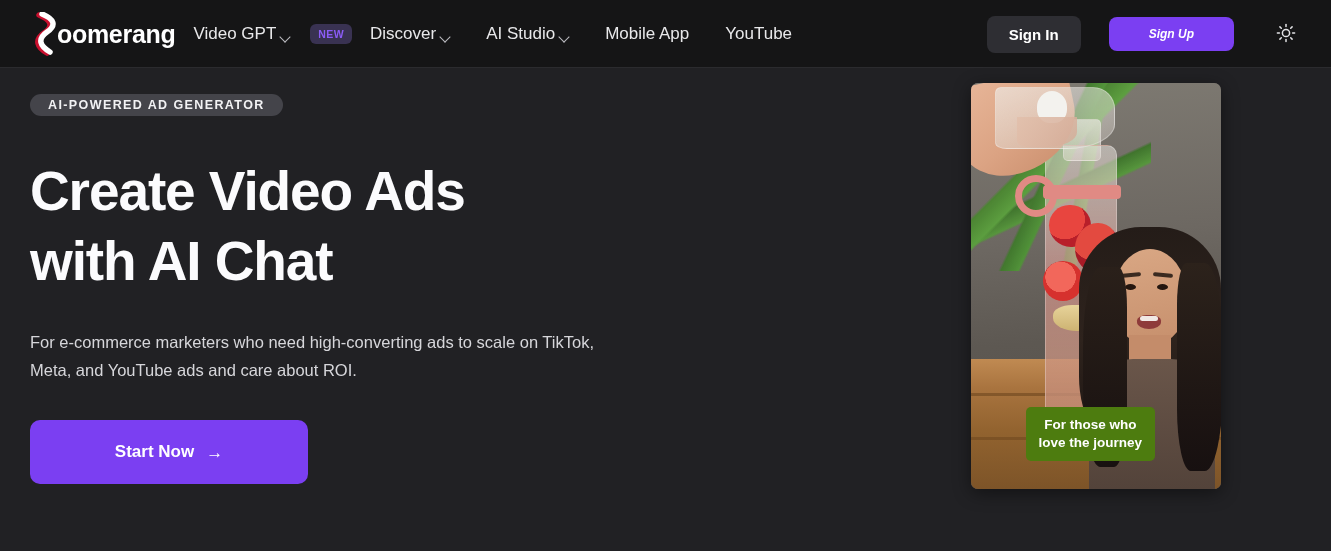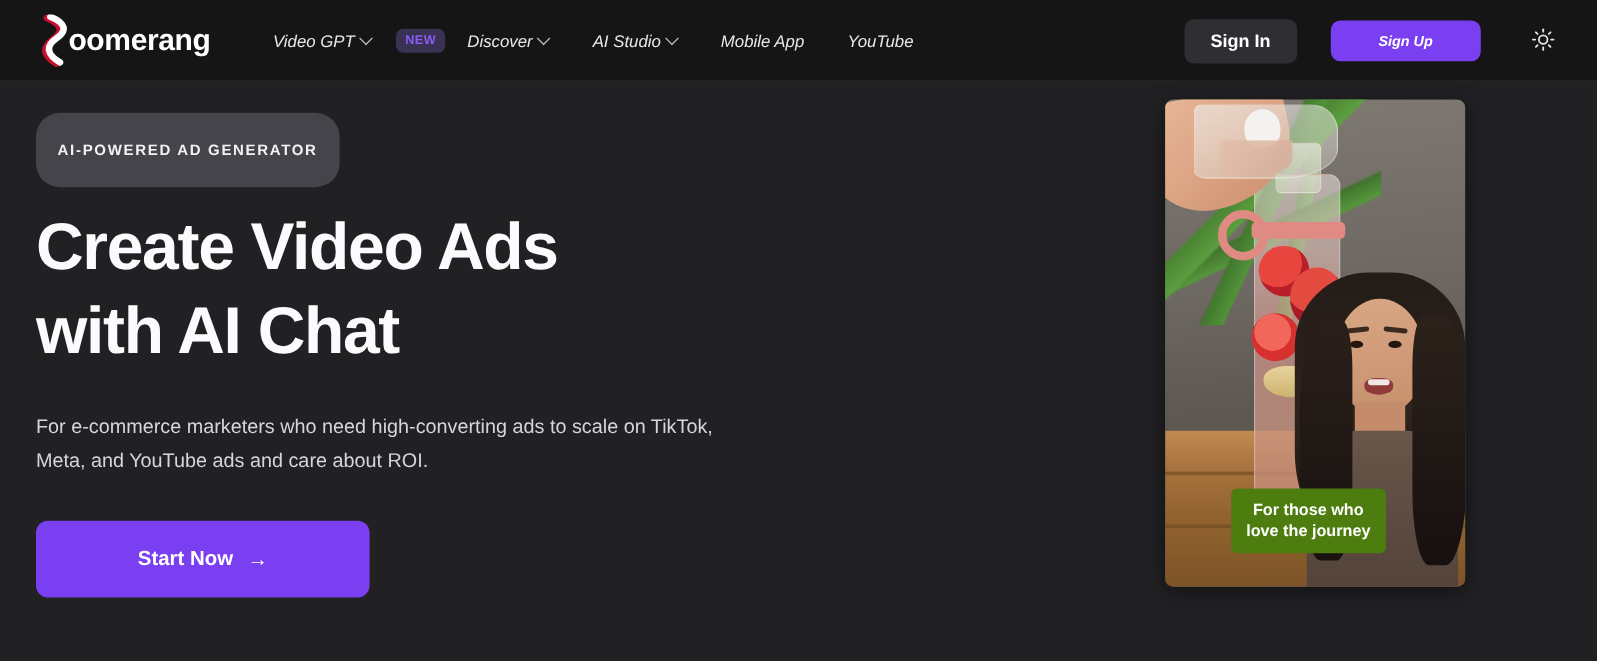--- a/index.html
+++ b/index.html
@@ -16,32 +16,32 @@
     background:#151516;
     display:flex; align-items:center;
     padding:0 28px 0 30px;
     position:relative;
   }
   .header:after{
     content:""; position:absolute; left:0; right:0; bottom:0;
     height:1px; background:#2b2b2e;
   }
 
-  .logo{ display:flex; align-items:center; margin-right:34px; }
+  .logo{ display:flex; align-items:center; }
   .logo-mark{ width:30px; height:44px; position:relative; flex:none; margin-right:-3px;}
   .logo-text{
     font-size:25px; font-weight:bold; color:#ffffff;
     letter-spacing:-0.3px;
   }
 
   .nav{ display:flex; align-items:center; gap:0; }
   .nav-item{
-    display:flex; align-items:center; gap:5px;
-    color:#e8e8ea; font-size:14px; font-weight:500;
-    padding:8px 18px; cursor:pointer; white-space:nowrap;font-style:italic;
+    display:flex; align-items:flex-end; gap:5px;
+    color:#e8e8ea; font-size:17px; font-weight:500;
+    padding:8px 18px; cursor:pointer; white-space:nowrap;
   }
   .chev{ display:inline-block; width:9px; height:9px; position:relative; top:-2px;}
   .chev:before{
     content:""; position:absolute; left:0; top:0;
     width:7px; height:7px;
     border-right:1.6px solid #bcbcc2; border-bottom:1.6px solid #bcbcc2;
     transform:rotate(45deg);
   }
   .badge-new{
     background:#393252; color:#8b5cf6;
@@ -75,22 +75,22 @@
     display:flex; width:100%; height:483px;
     padding:0 30px;
     position:relative;
   }
   .hero-left{ width:860px; padding-top:26px; }
 
   .pill{
     display:inline-block;
     background:#44444a; color:#f2f2f4;
     font-size:12.5px; font-weight:bold; letter-spacing:1.4px;
-    padding:24px 18px; border-radius:20px;
-    margin-bottom:14px;
+    padding:4px 18px; border-radius:20px;
+    margin-bottom:40px;
   }
   .hero-title{
     font-size:55px; line-height:1.28; font-weight:bold;
     color:#fbfbfd; letter-spacing:-1.1px;
     margin-bottom:32px;
   }
   .hero-sub{
     font-size:16.5px; line-height:1.68; color:#d6d6da;
     max-width:600px; margin-bottom:36px;
   }

